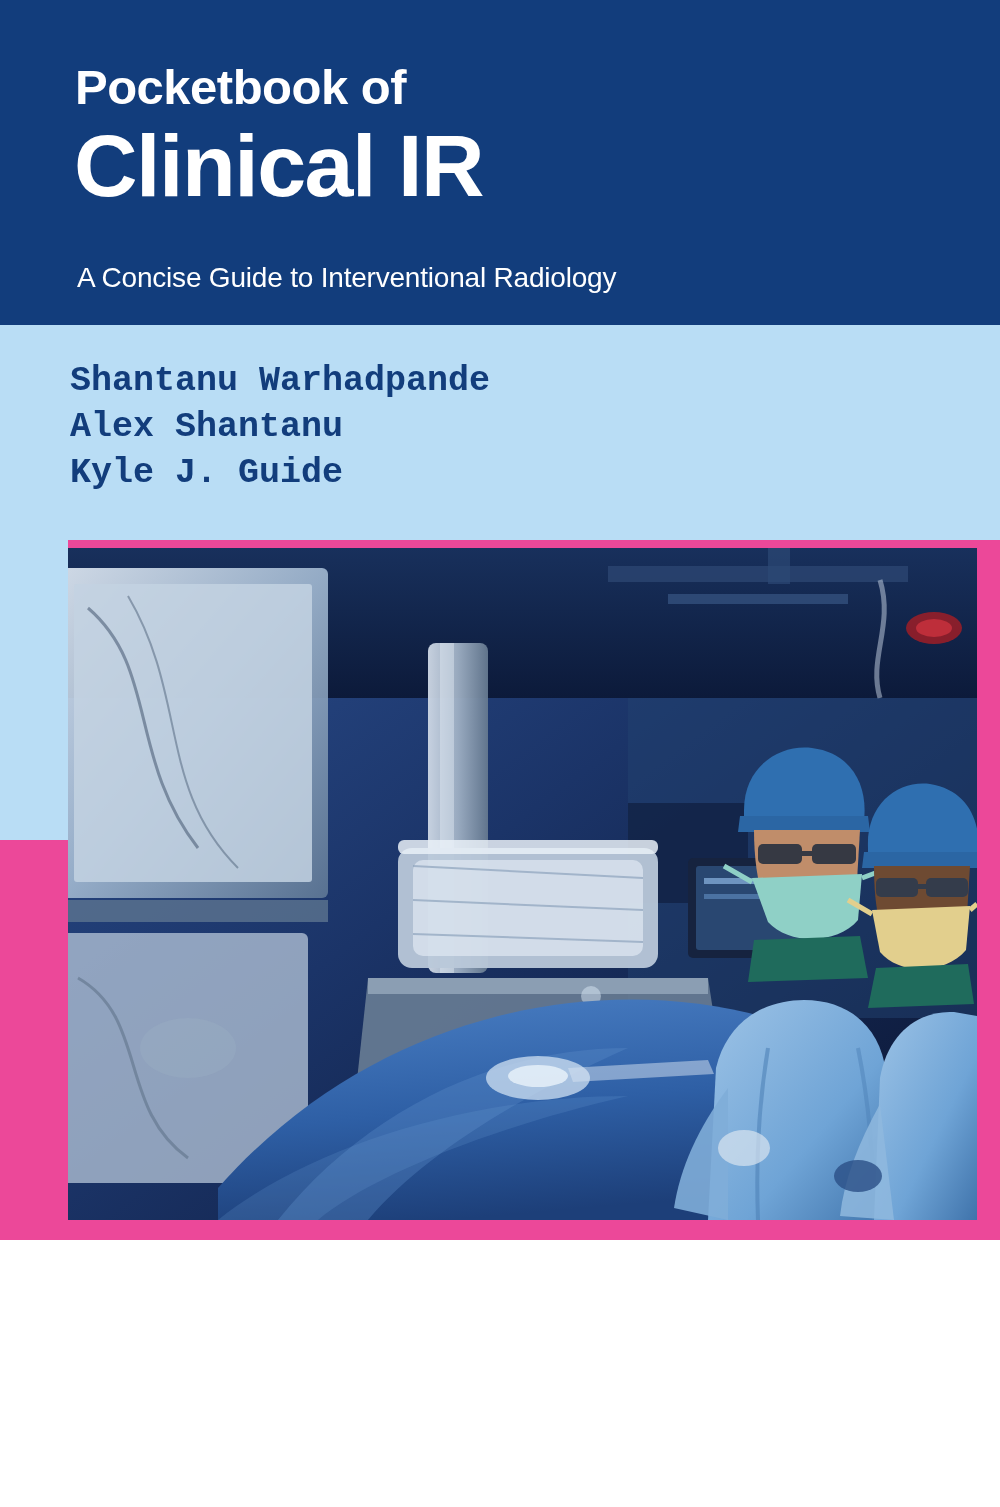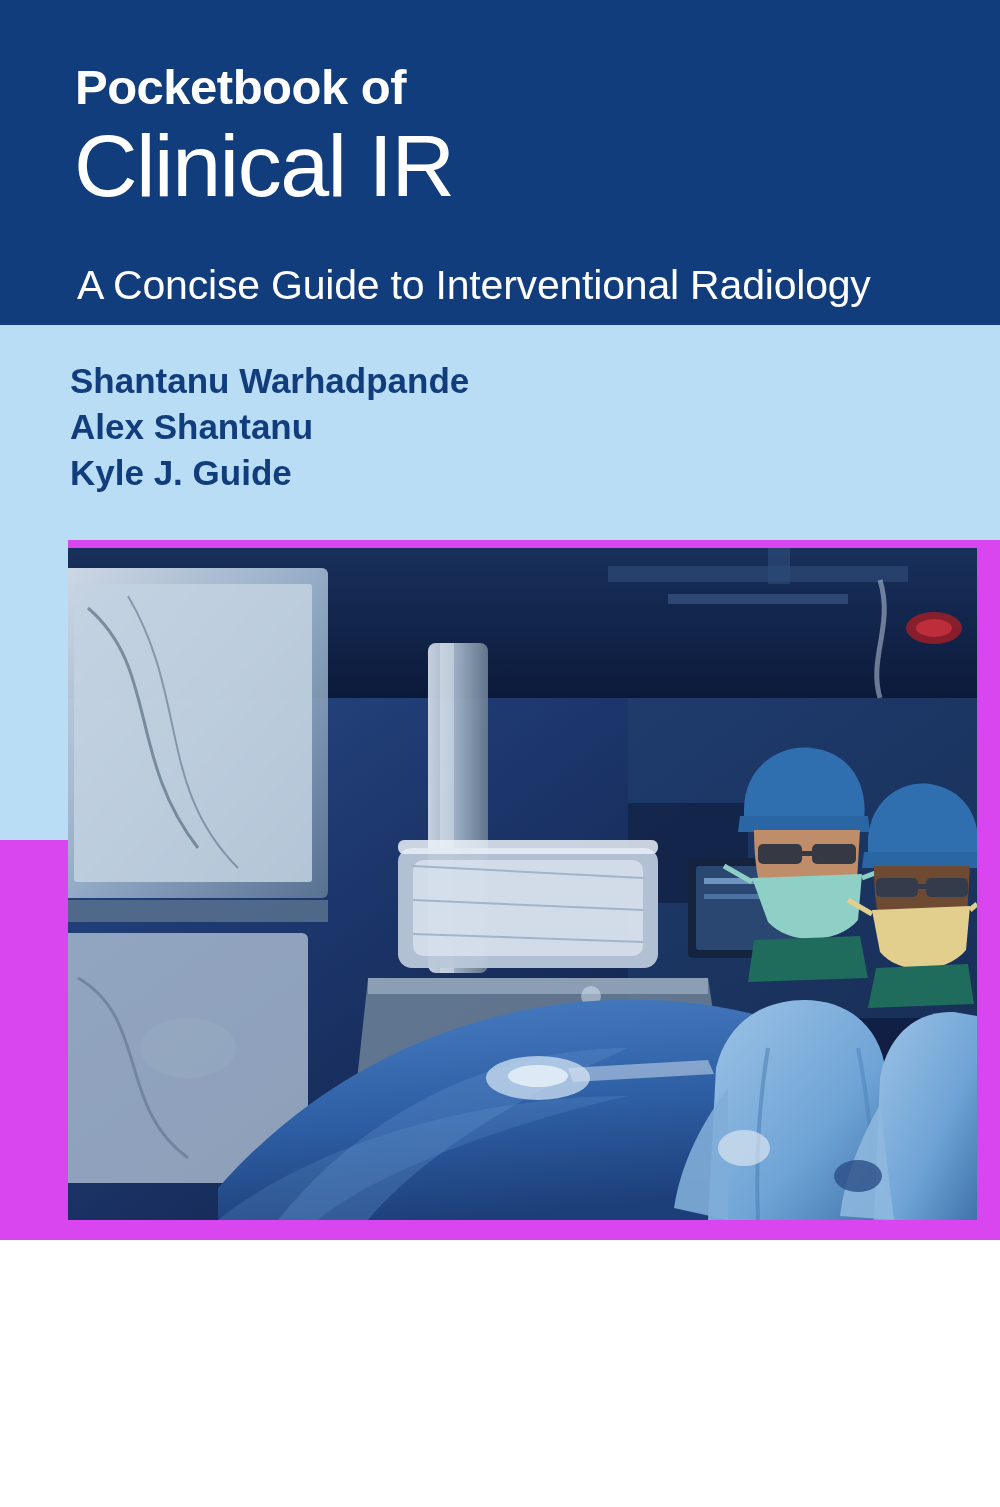--- a/index.html
+++ b/index.html
@@ -10,21 +10,21 @@
   body {
     width: 1000px;
     height: 1507px;
     font-family: "Liberation Sans", sans-serif;
     overflow: hidden;
   }
   .cover {
     position: relative;
     width: 1000px;
     height: 1479px;
-    background: #d946ef;
+    background: #ec4899;
     overflow: hidden;
   }
 
   
   .header-band {
     position: absolute;
     left: 0;
     top: 0;
     width: 1000px;
     height: 325px;
@@ -39,30 +39,30 @@
     font-weight: bold;
     letter-spacing: -0.5px;
     line-height: 1.05;
   }
   .title-main {
     position: absolute;
     left: 74px;
     top: 122px;
     color: #ffffff;
     font-size: 88px;
-    font-weight: normal;
+    font-weight: bold;
     letter-spacing: -1.5px;
     line-height: 1.0;
   }
   .subtitle {
     position: absolute;
     left: 77px;
     top: 262px;
     color: #ffffff;
-    font-size: 41px;
+    font-size: 28px;
     font-weight: normal;
     letter-spacing: -0.2px;
   }
 
   
   .authors-band {
     position: absolute;
     left: 0;
     top: 325px;
     width: 1000px;
@@ -70,20 +70,21 @@
     background: #b9ddf5;
   }
   .authors {
     position: absolute;
     left: 70px;
     top: 358px;
     color: #123d7c;
     font-size: 35px;
     font-weight: bold;
     line-height: 1.32;
+    font-family: Liberation Mono, monospace;
   }
   .authors div {
     white-space: nowrap;
   }
 
   
   .left-strip {
     position: absolute;
     left: 0;
     top: 540px;

